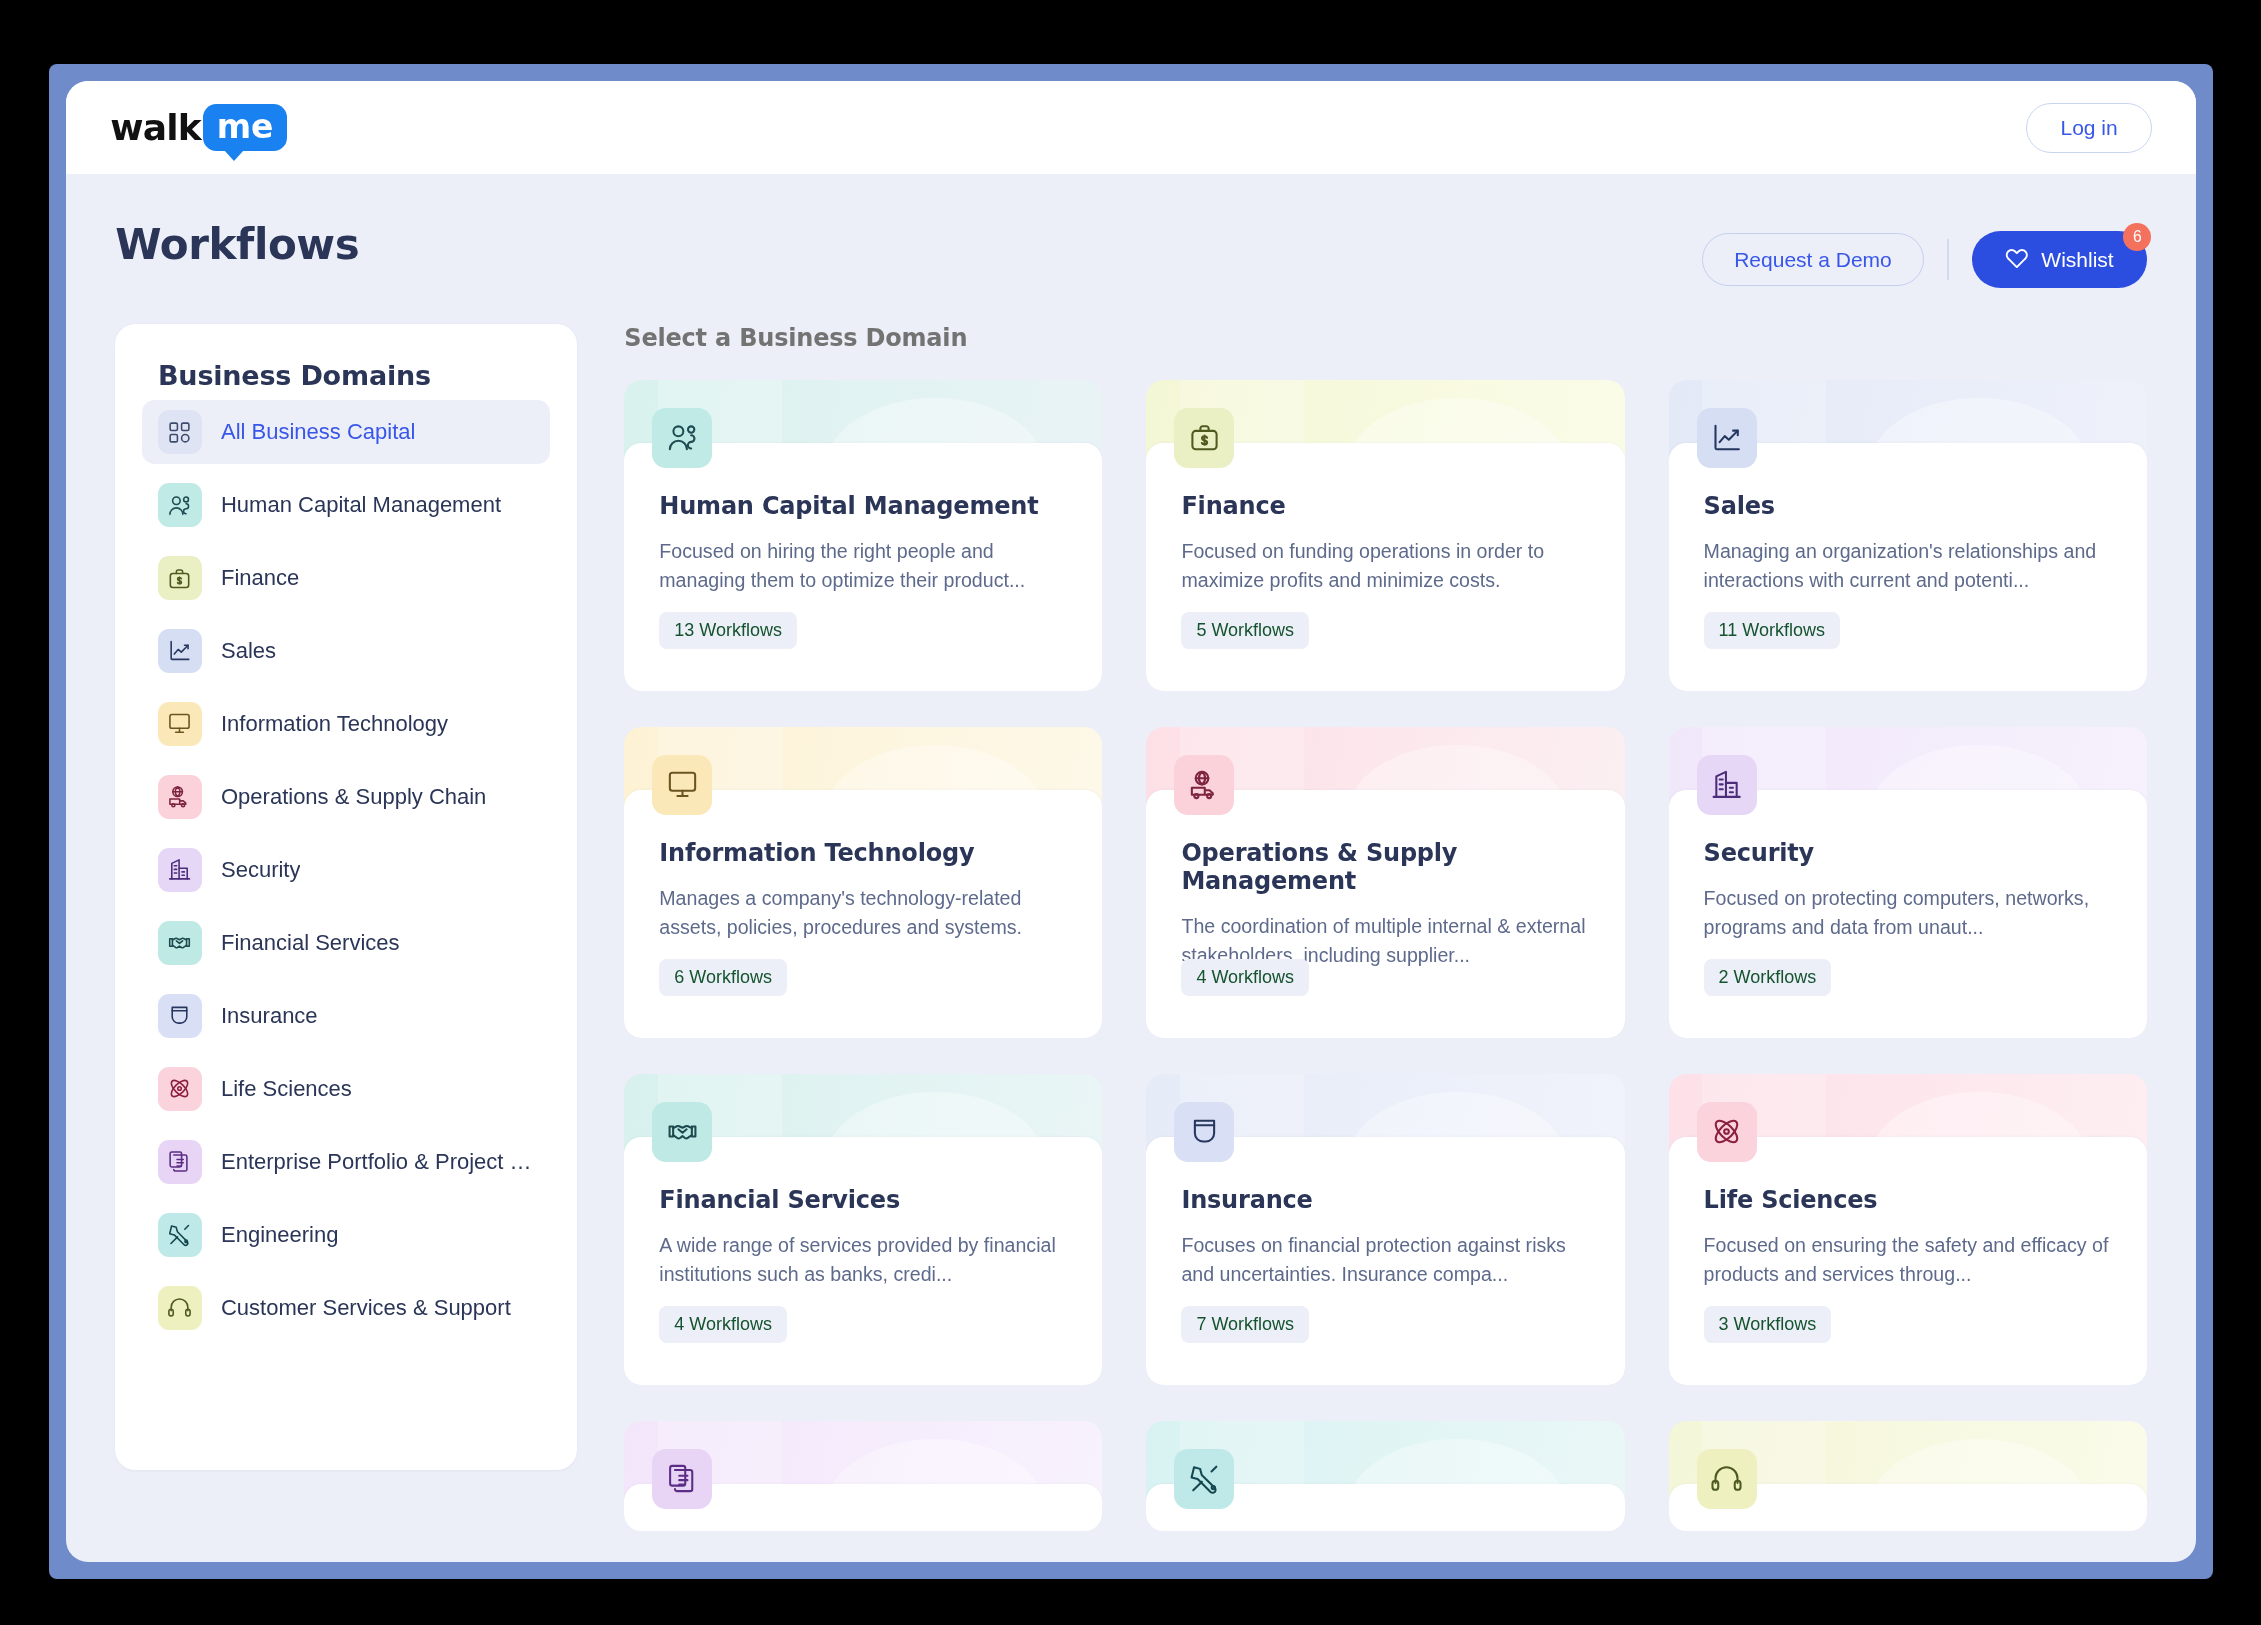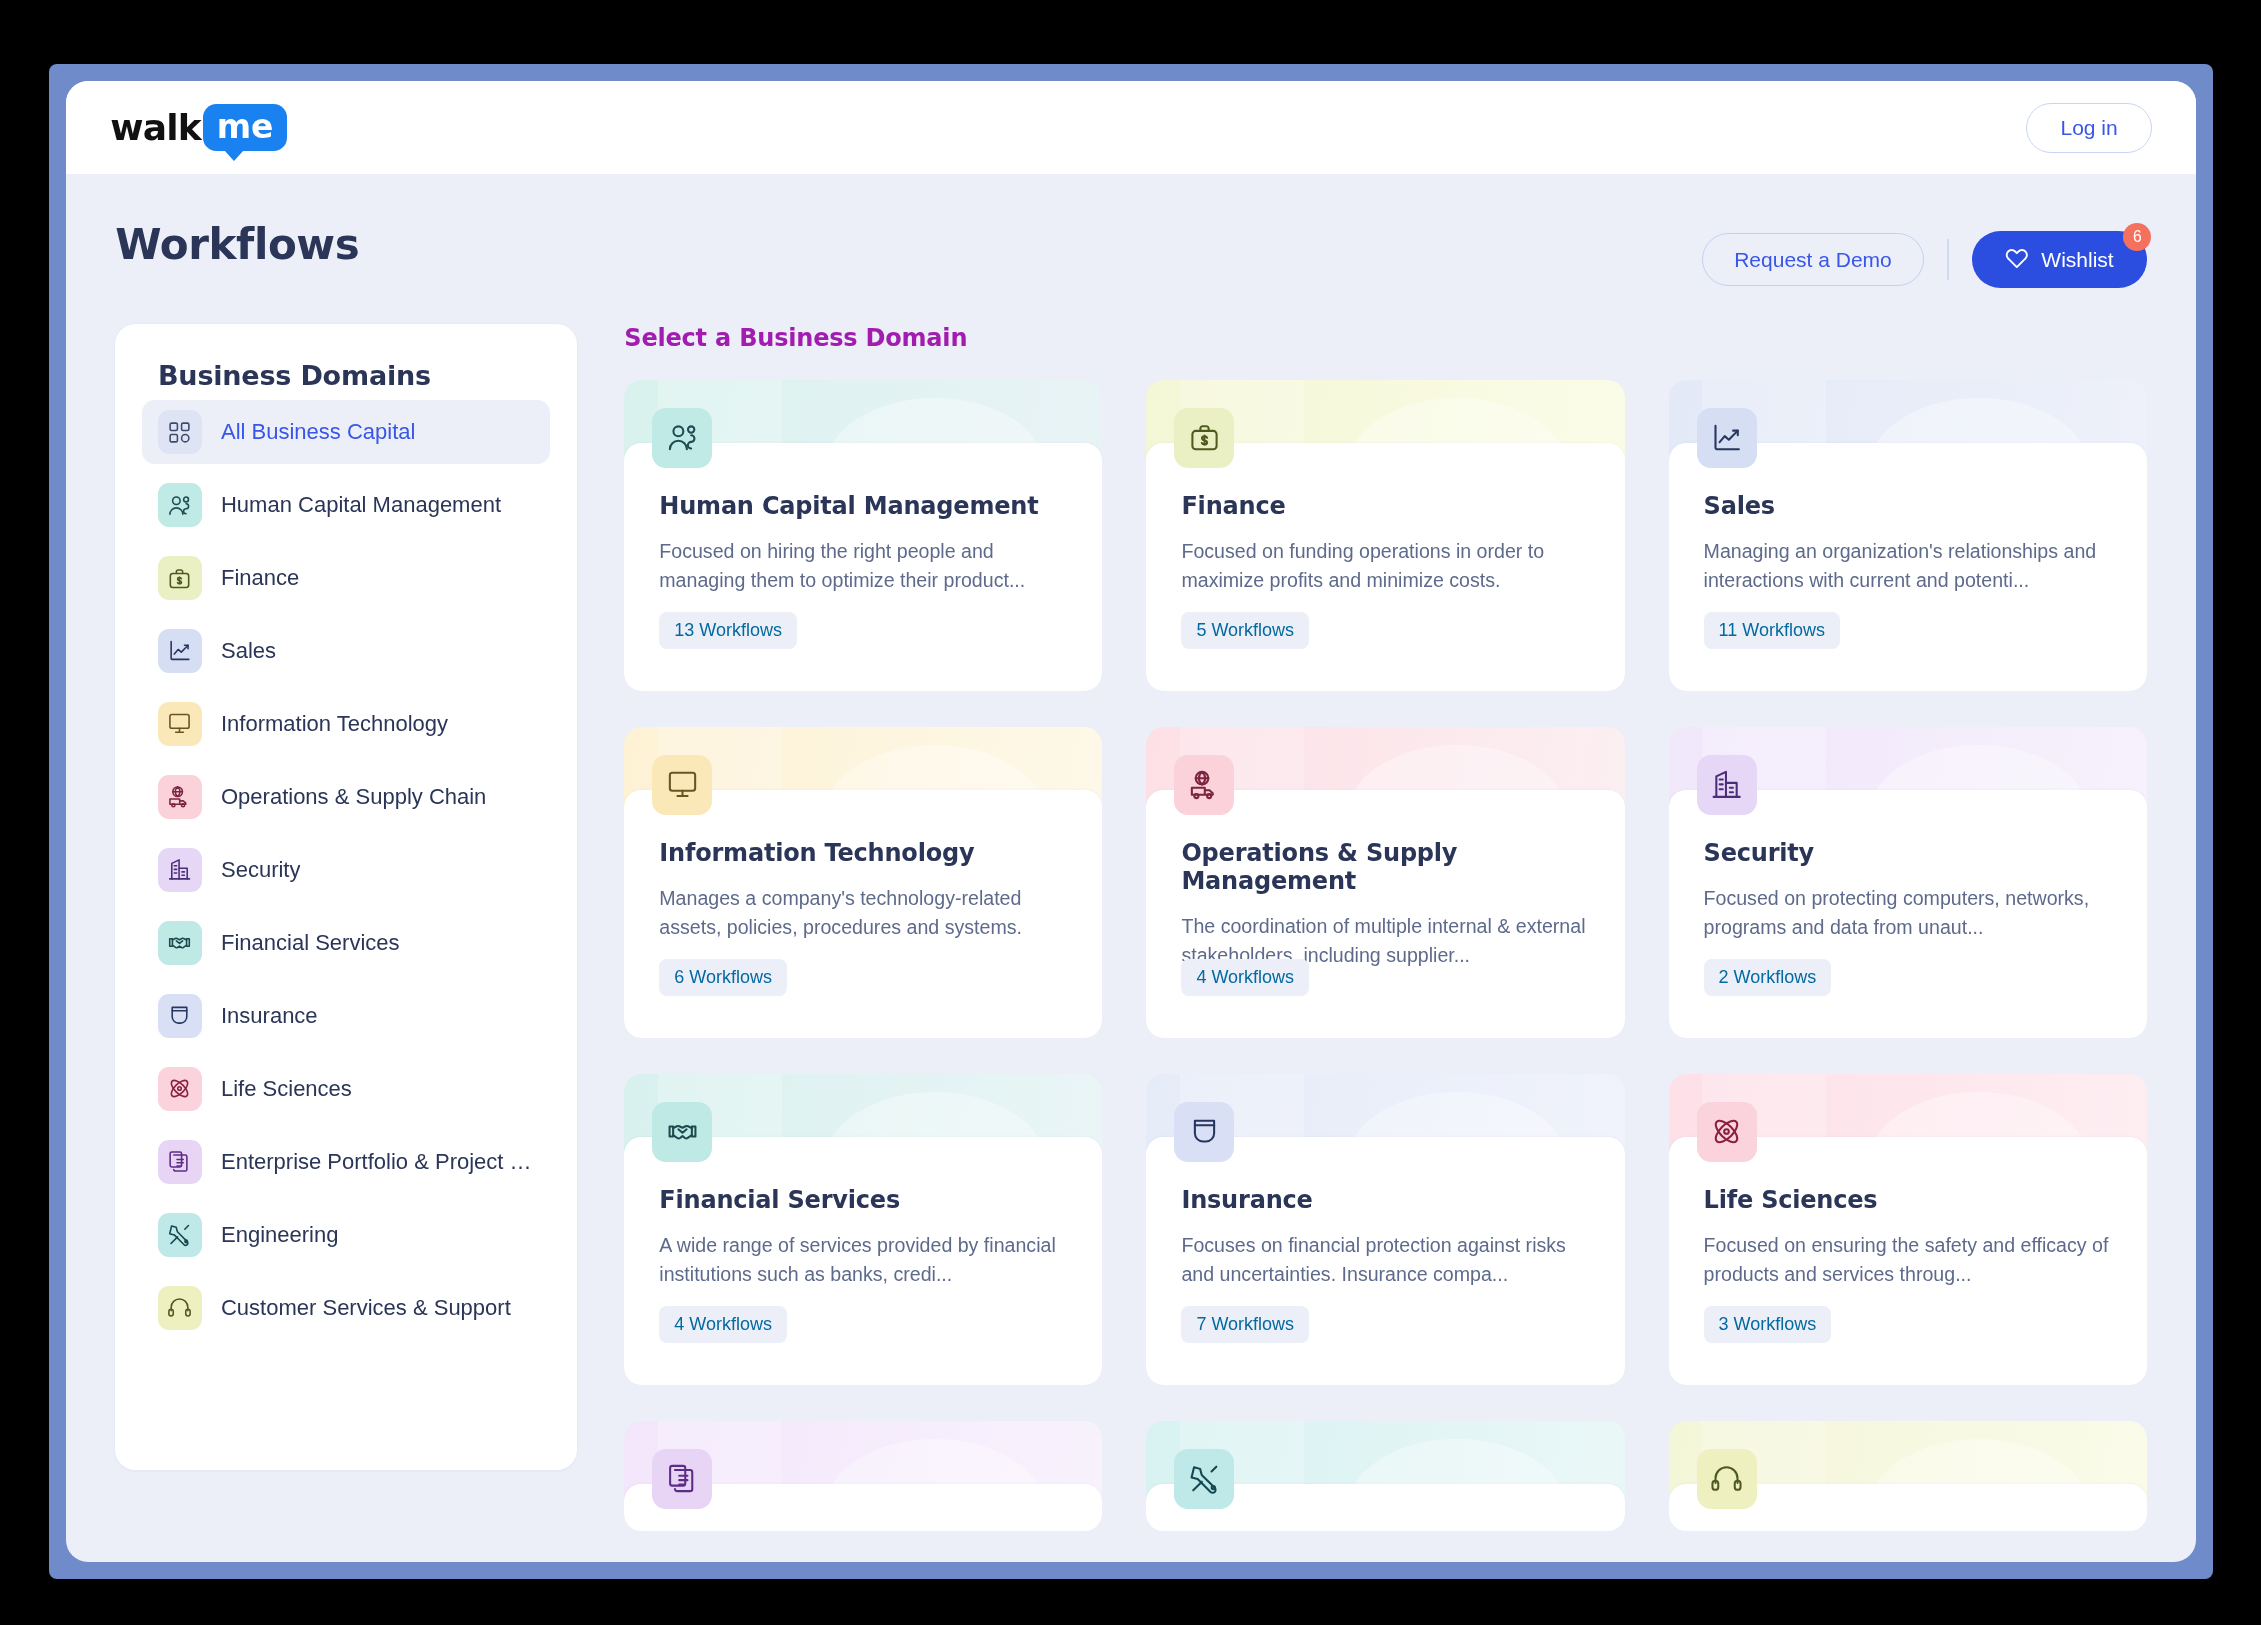--- a/index.html
+++ b/index.html
@@ -205,21 +205,21 @@
     display: flex; align-items: center; justify-content: center;
   }
   .icon-tile svg { width: 25px; height: 25px; display: block; }
 
   
   #main-panel { flex: 1; min-width: 0; }
   #main-heading {
     font-family: "DejaVu Sans", sans-serif;
     font-size: 24px;
     font-weight: 700;
-    color: #a21caf;
+    color: #737373;
     margin-bottom: 28px;
     letter-spacing: -0.2px;
   }
   #card-grid {
     display: grid;
     grid-template-columns: repeat(3, 1fr);
     gap: 36px 44px;
   }
 
   .domain-card {
@@ -286,21 +286,21 @@
     line-height: 1.46;
     color: #5e6a8c;
     height: 58px;
     overflow: hidden;
   }
   .card-count {
     position: absolute;
     left: 35px;
     bottom: 42px;
     background: #eceff8;
-    color: #0369a1;
+    color: #14532d;
     font-size: 18px;
     border-radius: 7.9px;
     padding: 7.9px 15px;
     display: inline-block;
   }
 
   
   #partial-row {
     display: grid;
     grid-template-columns: repeat(3, 1fr);

